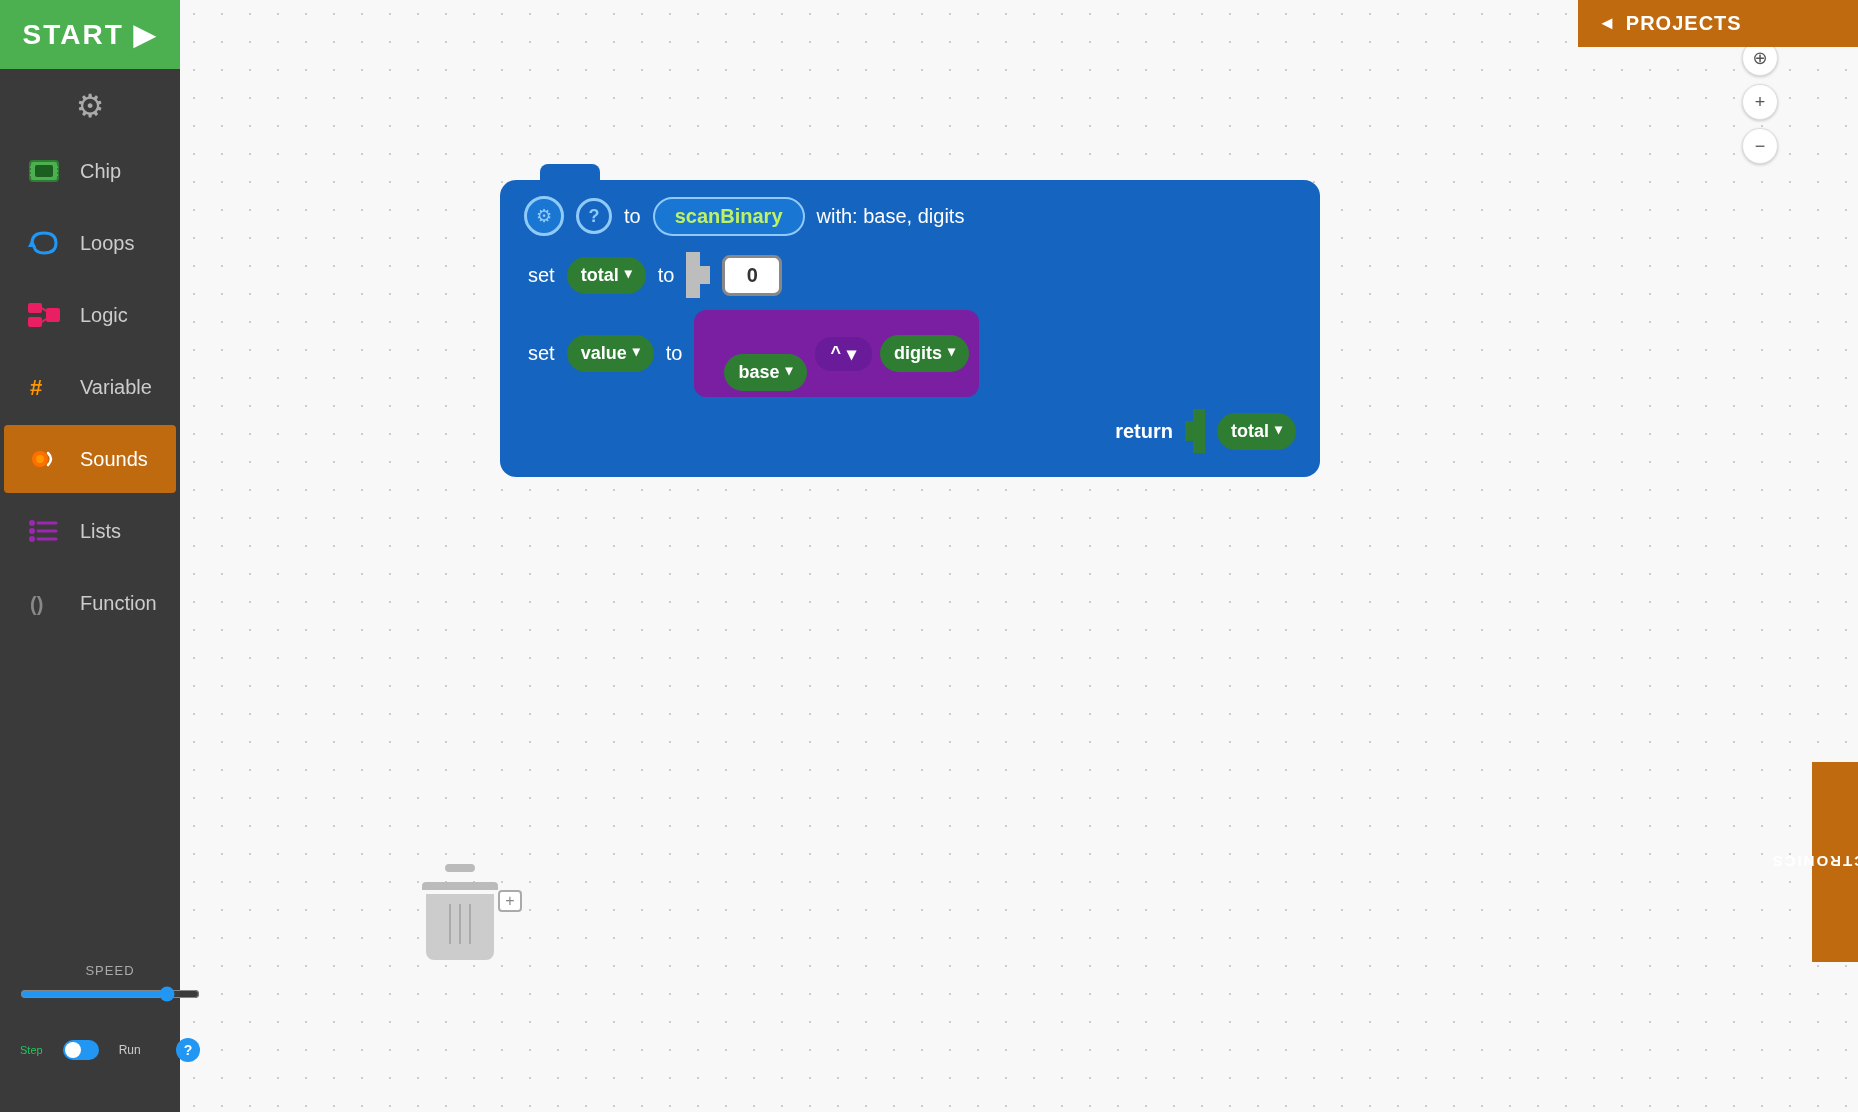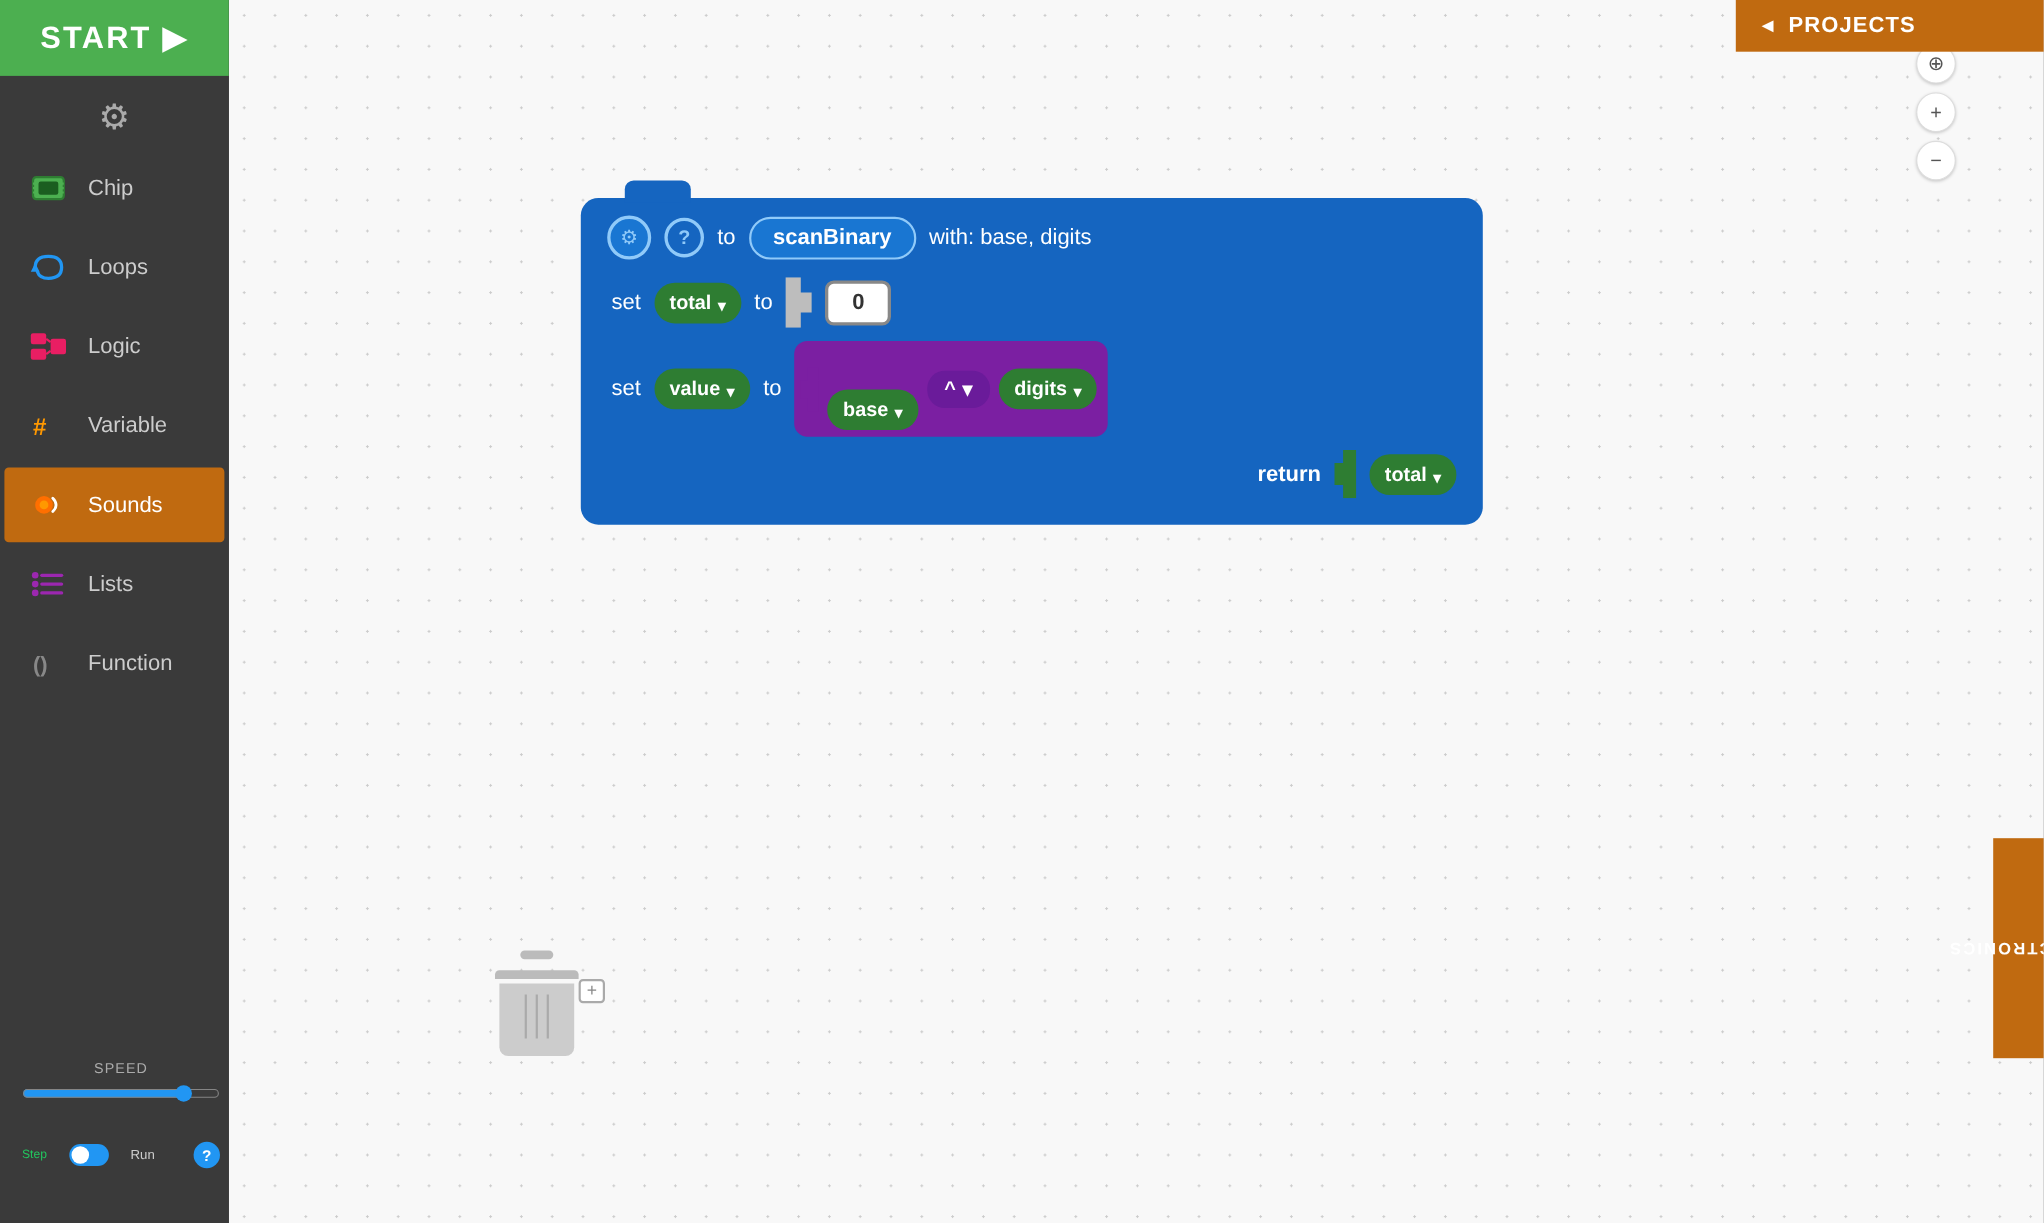--- a/index.html
+++ b/index.html
@@ -1,20 +1,20 @@
 <!DOCTYPE html>
 <html><head>
   <meta charset="utf-8">
   <style>
     * { margin: 0; padding: 0; box-sizing: border-box; }
     body { width: 1858px; height: 1112px; overflow: hidden; font-family: 'Arial', sans-serif; background: #2a2a2a; display: flex; }
 
     
     #sidebar {
-      width: 208px;
+      width: 180px;
       height: 1112px;
       background: #3a3a3a;
       display: flex;
       flex-direction: column;
       flex-shrink: 0;
       position: relative;
       z-index: 10;
     }
 
     #start-button {
@@ -262,21 +262,21 @@
       border-radius: 50%;
       display: flex; align-items: center; justify-content: center;
       color: #90caf9; font-size: 18px; font-weight: bold; cursor: pointer;
     }
 
     .fn-name-badge {
       background: #1976d2;
       border: 2px solid #90caf9;
       border-radius: 20px;
       padding: 6px 20px;
-      color: #ffffff;
+      color: #bef264;
       font-size: 20px;
       font-weight: bold;
     }
 
     .block-text {
       color: white;
       font-size: 20px;
       font-weight: 500;
     }
 
@@ -297,21 +297,21 @@
     }
 
     .var-dropdown {
       background: #2e7d32;
       border-radius: 20px;
       padding: 8px 14px;
       color: white;
       font-size: 18px;
       font-weight: bold;
       display: flex;
-      align-items: flex-end;
+      align-items: flex-start;
       gap: 6px;
       cursor: pointer;
     }
 
     .var-dropdown .arrow { font-size: 14px; }
 
     .to-keyword {
       color: white;
       font-size: 20px;
       font-weight: 500;

